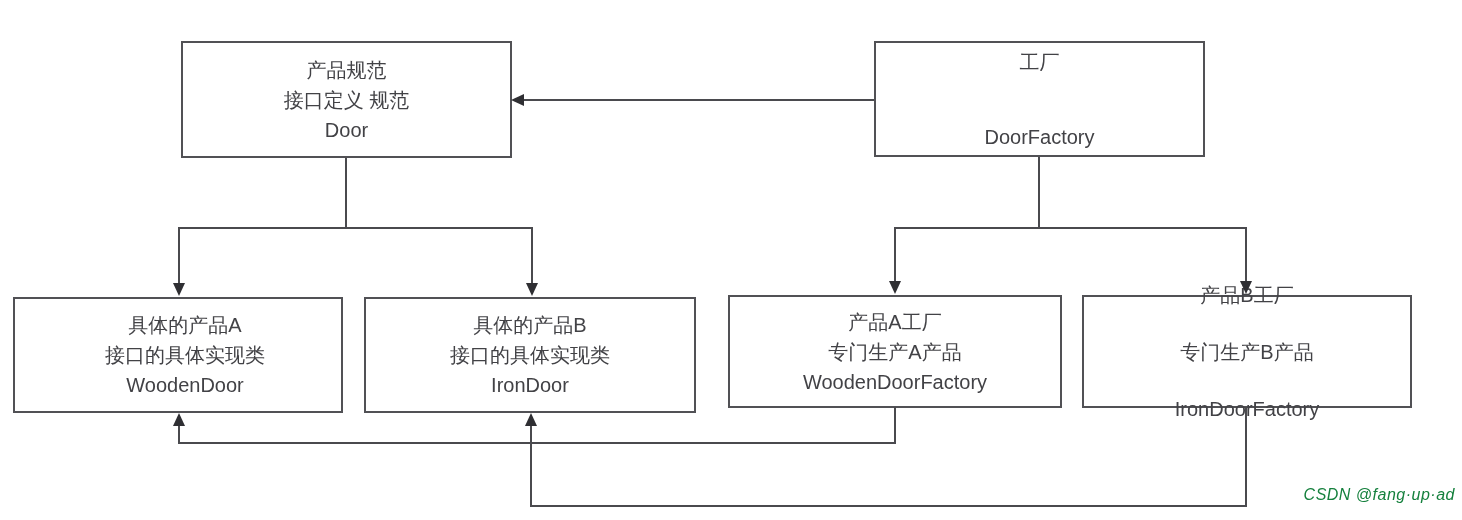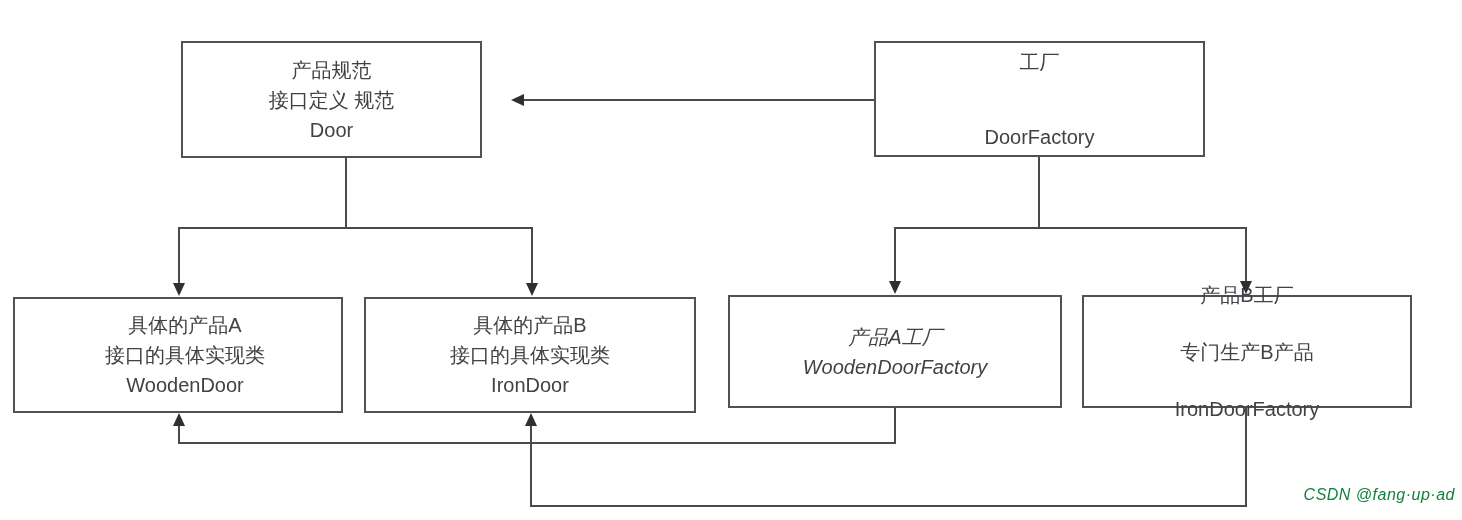--- a/index.html
+++ b/index.html
@@ -36,21 +36,21 @@
     font-size:16px;
     letter-spacing:0.5px;
     font-style:italic;
   }
 </style>
 </head>
 <body>
 
 <div class="canvas">
 
-  <div class="node" style="left:181px;top:41px;width:301px;height:117px;">
+  <div class="node" style="left:181px;top:41px;width:331px;height:117px;">
     <div>产品规范</div>
     <div>接口定义 规范</div>
     <div>Door</div>
   </div>
 
   <div class="node" style="left:874px;top:41px;width:331px;height:116px;gap:45px;">
     <div>工厂</div>
     <div>DoorFactory</div>
   </div>
 
@@ -59,22 +59,23 @@
     <div>接口的具体实现类</div>
     <div>WoodenDoor</div>
   </div>
 
   <div class="node" style="left:364px;top:297px;width:332px;height:116px;align-items:center;">
     <div>具体的产品B</div>
     <div>接口的具体实现类</div>
     <div>IronDoor</div>
   </div>
 
-  <div class="node" style="left:728px;top:295px;width:334px;height:113px;font-style:italic;">
+  <div class="node" style="left:728px;top:295px;width:334px;height:113px;">
     <div>产品A工厂</div>
+    <div>专门生产A产品</div>
     <div>WoodenDoorFactory</div>
   </div>
 
   <div class="node" style="left:1082px;top:295px;width:330px;height:113px;gap:27px;">
     <div>产品B工厂</div>
     <div>专门生产B产品</div>
     <div>IronDoorFactory</div>
   </div>
 
   <div class="seg h" style="left:523px;top:99px;width:351px;"></div>

